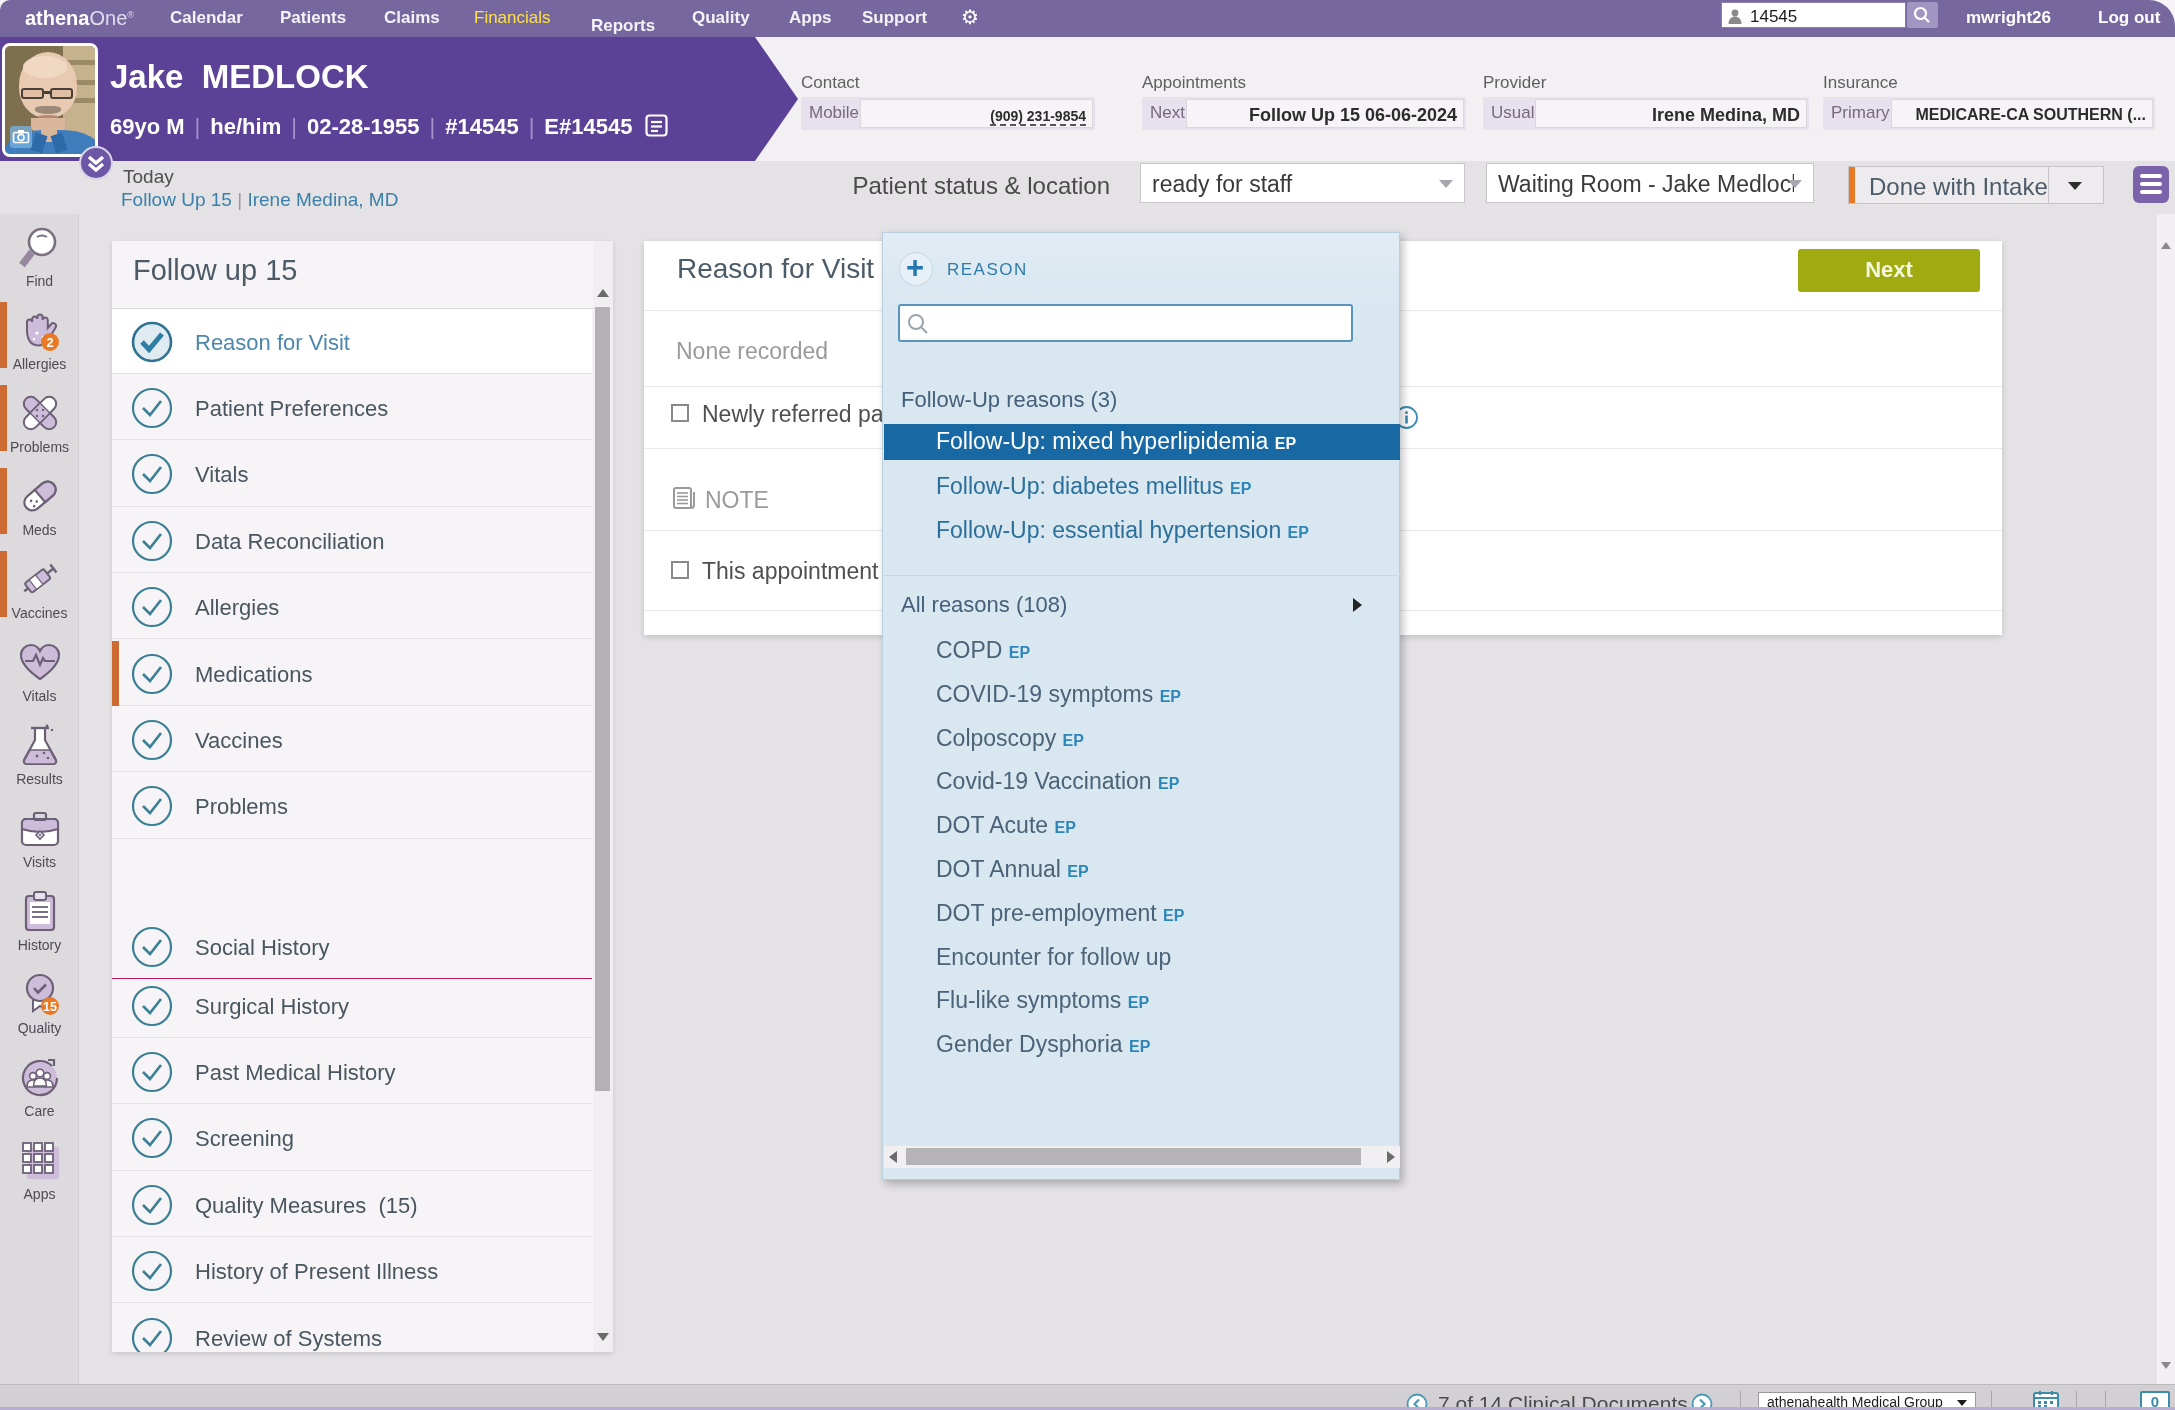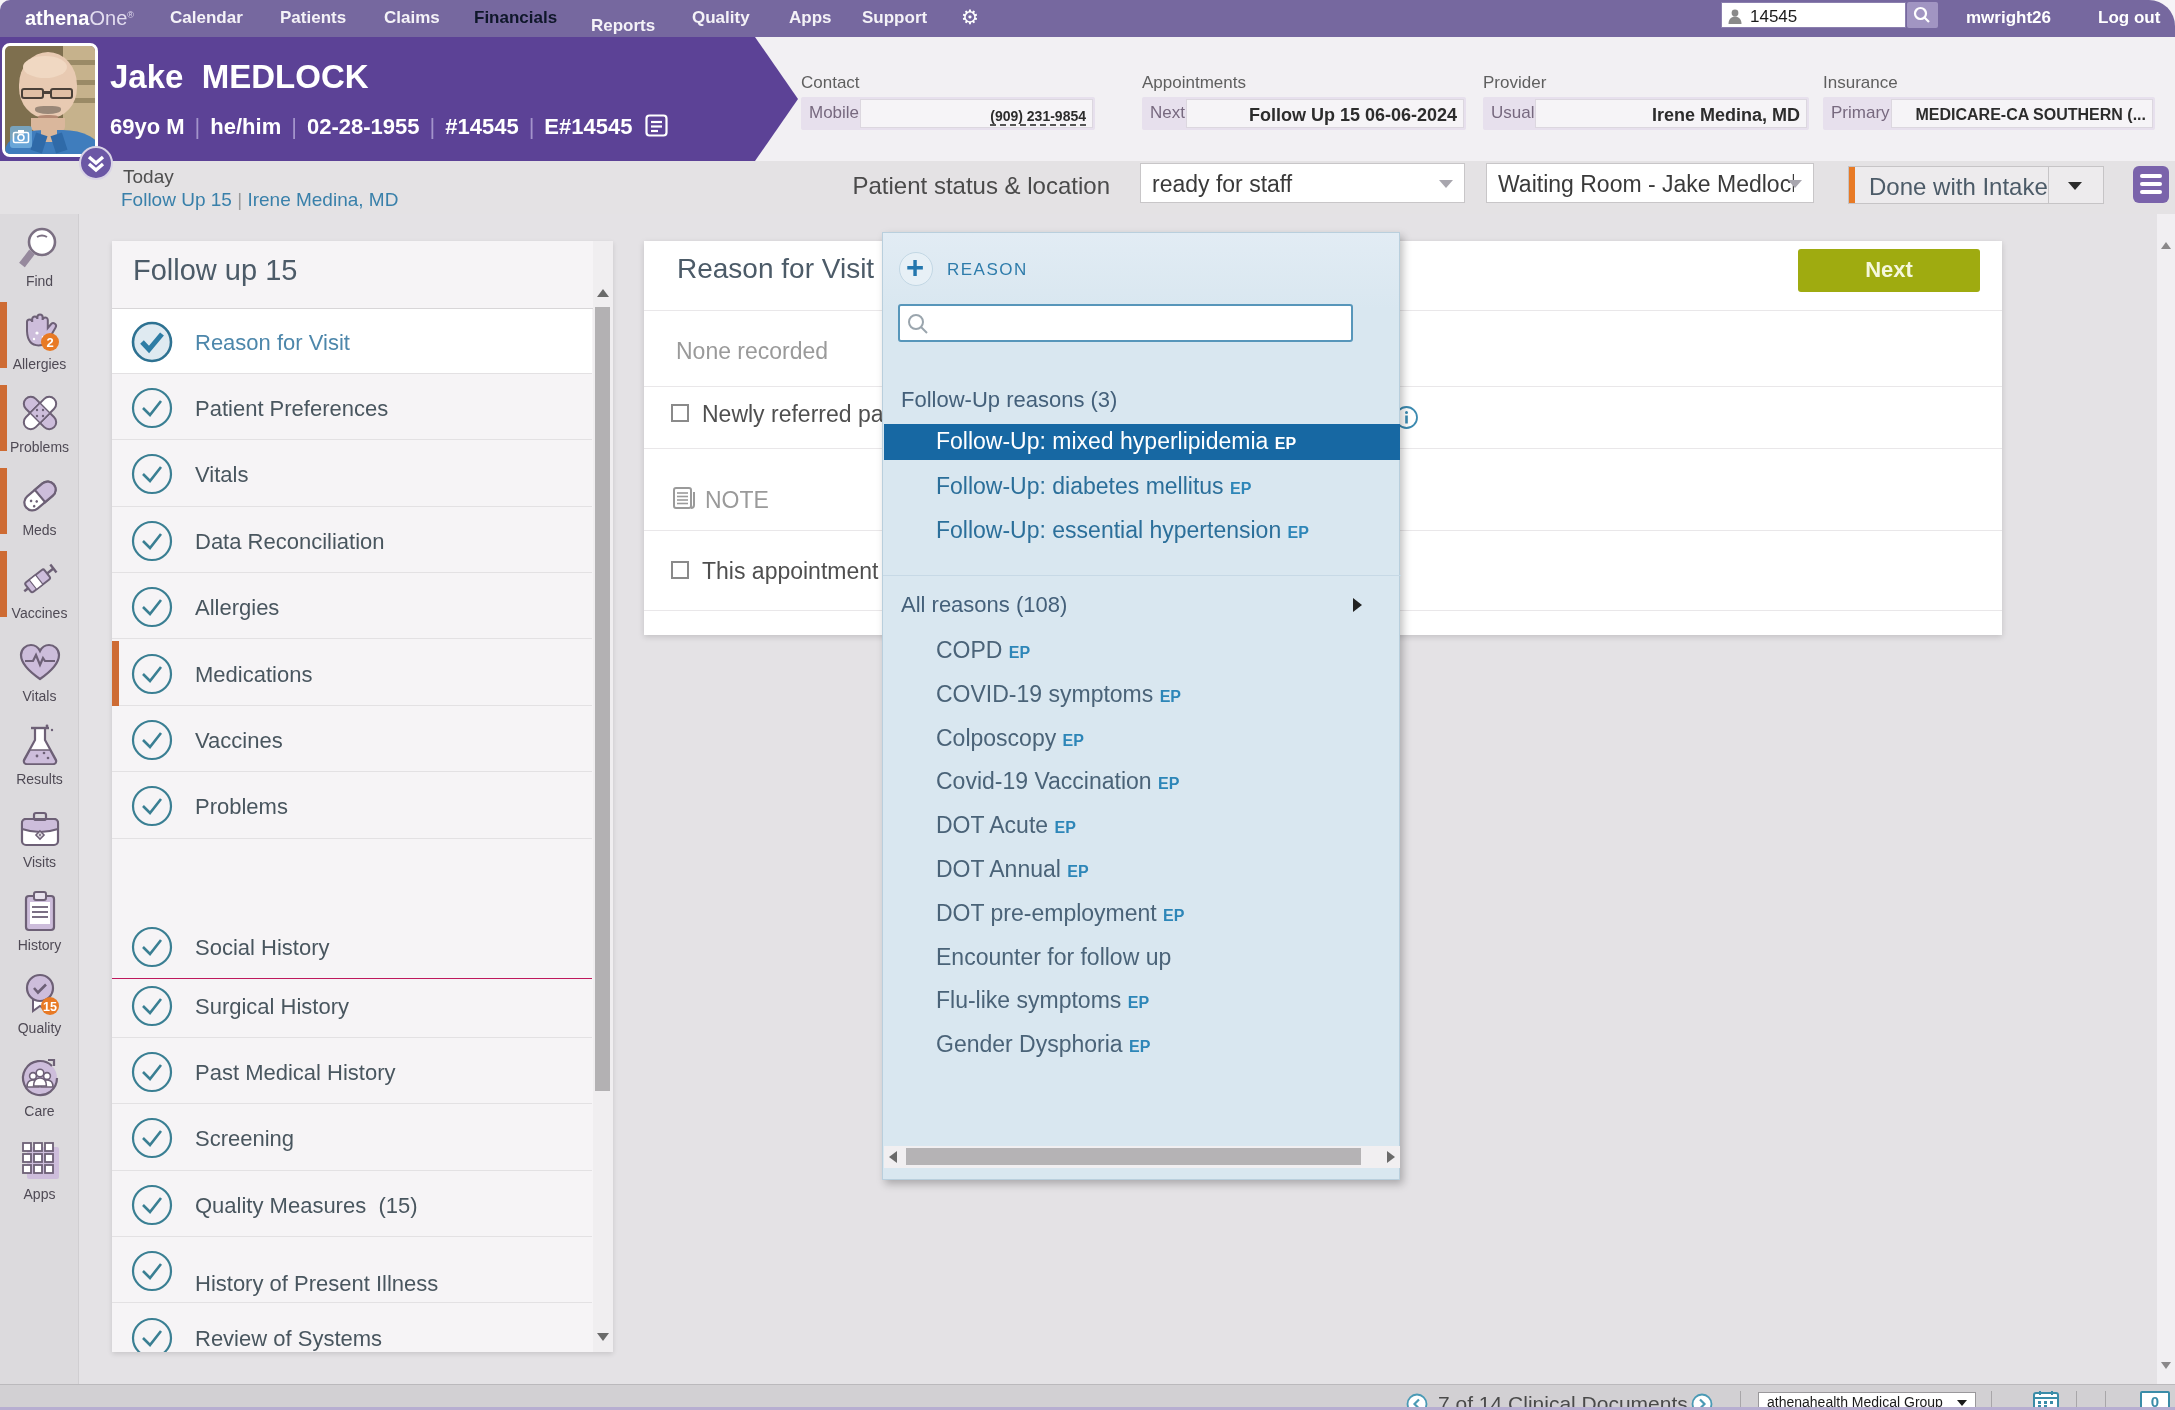--- a/index.html
+++ b/index.html
@@ -6,21 +6,21 @@
 .a { position:absolute; }
 #stage { position:relative; width:2175px; height:1410px; background:#e4e2e5; }
 </style></head><body>
 <div id="stage">
 <div class="a" style="left:0;top:0;width:2175px;height:37px;background:#f6f4f7;"></div>
 <div class="a" style="left:0;top:0;width:2175px;height:37px;background:#76689f;border-radius:10px 26px 0 0;">
       <div class="a" style="left:25px;top:7px;font-size:20px;color:#fff;"><b>athena</b><span style="color:#e2dcef;">One</span><span style="font-size:9px;vertical-align:7px;color:#e2dcef;">®</span></div>
       <div class="a" style="left:170px;top:8px;font-size:17px;font-weight:bold;color:#f4f2f7;">Calendar</div>
       <div class="a" style="left:280px;top:8px;font-size:17px;font-weight:bold;color:#f4f2f7;">Patients</div>
       <div class="a" style="left:384px;top:8px;font-size:17px;font-weight:bold;color:#f4f2f7;">Claims</div>
-      <div class="a" style="left:474px;top:8px;font-size:17px;font-weight:bold;color:#0f172a;">Financials</div>
+      <div class="a" style="left:474px;top:8px;font-size:17px;font-weight:normal;color:#fde047;">Financials</div>
       <div class="a" style="left:591px;top:8px;font-size:17px;font-weight:bold;color:#f4f2f7;margin-top:8px;">Reports</div>
       <div class="a" style="left:692px;top:8px;font-size:17px;font-weight:bold;color:#f4f2f7;">Quality</div>
       <div class="a" style="left:789px;top:8px;font-size:17px;font-weight:bold;color:#f4f2f7;">Apps</div>
       <div class="a" style="left:862px;top:8px;font-size:17px;font-weight:bold;color:#f4f2f7;">Support</div>
       <div class="a" style="left:961px;top:5px;font-size:20px;color:#fff;">⚙</div>
       <div class="a" style="left:1721px;top:2px;width:185px;height:26px;background:#fff;border:1px solid #8b7fae;">
         <svg width="16" height="16" style="position:absolute;left:5px;top:5px" viewBox="0 0 16 16">
           <circle cx="8" cy="5" r="3.4" fill="#8a8a8a"></circle>
           <path d="M1.5 16 C1.5 10.5 5 8.5 8 8.5 C11 8.5 14.5 10.5 14.5 16 Z" fill="#8a8a8a"></path>
         </svg>
@@ -342,21 +342,21 @@
           <circle cx="22" cy="22" r="19" fill="none" stroke="#3a7f93" stroke-width="2.2"></circle>
           <path d="M13 22 l7 7 L31 15" fill="none" stroke="#3a7f93" stroke-width="2.6"></path>
         </svg>
         <div class="a" style="left:83px;top:21px;font-size:22px;color:#49565f;">Quality Measures&nbsp; (15)</div>
       </div>
       <div class="a" style="left:0;top:997.1px;width:480px;height:65.4px;background:transparent;border-bottom:1px solid #e3e1e3;">
         <svg class="a" width="44" height="44" style="left:18px;top:11px;" viewBox="0 0 44 44">
           <circle cx="22" cy="22" r="19" fill="none" stroke="#3a7f93" stroke-width="2.2"></circle>
           <path d="M13 22 l7 7 L31 15" fill="none" stroke="#3a7f93" stroke-width="2.6"></path>
         </svg>
-        <div class="a" style="left:83px;top:21px;font-size:22px;color:#49565f;margin-top:12px;">History of Present Illness</div>
+        <div class="a" style="left:83px;top:21px;font-size:22px;color:#49565f;">History of Present Illness</div>
       </div>
       <div class="a" style="left:0;top:1063.5px;width:480px;height:65.4px;background:transparent;border-bottom:1px solid #e3e1e3;">
         <svg class="a" width="44" height="44" style="left:18px;top:11px;" viewBox="0 0 44 44">
           <circle cx="22" cy="22" r="19" fill="none" stroke="#3a7f93" stroke-width="2.2"></circle>
           <path d="M13 22 l7 7 L31 15" fill="none" stroke="#3a7f93" stroke-width="2.6"></path>
         </svg>
         <div class="a" style="left:83px;top:21px;font-size:22px;color:#49565f;">Review of Systems</div>
       </div>
       <div class="a" style="left:481px;top:0;width:20px;height:1111px;background:#f0eef0;">
         <div class="a" style="left:4px;top:48px;width:0;height:0;border-left:6px solid transparent;border-right:6px solid transparent;border-bottom:8px solid #6a6a6a;"></div>

